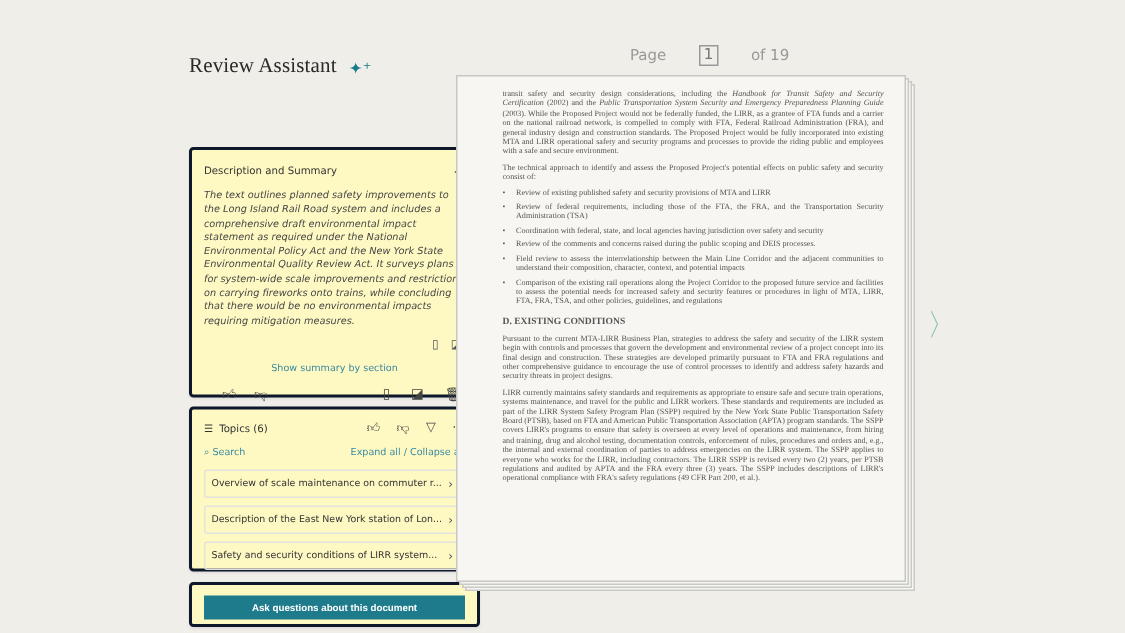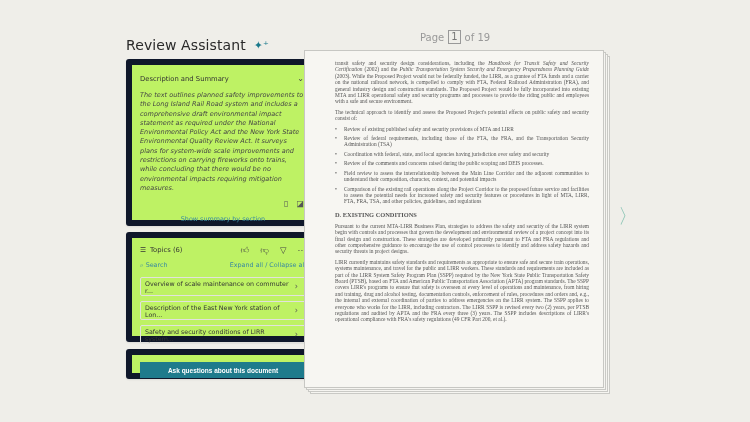--- a/index.html
+++ b/index.html
@@ -1,22 +1,22 @@
 <!DOCTYPE html>
 <html><head>
 <meta charset="utf-8">
 <style>
   * { box-sizing: border-box; margin: 0; padding: 0; }
   html, body { width: 750px; height: 422px; overflow: hidden; }
   body { background: #efeee9; font-family: "DejaVu Sans", sans-serif; color: #333; position: relative; }
 
-  .title { position: absolute; left: 126px; top: 37px; font-size: 14px; color: #2a2a2a; letter-spacing: 0.1px; display: flex; align-items: center; gap: 8px; }
+  .title { position: absolute; left: 126px; top: 37px; font-size: 14px; color: #2a2a2a; letter-spacing: 0.1px; display: flex; align-items: center; gap: 8px; font-family: Liberation Serif, serif; }
   .sparkle { color: #1b7a8c; font-size: 11px; }
 
-  .card { position: absolute; left: 126px; background: #bef264; border: 6px solid #0f172a; border-radius: 3px; box-shadow: 0 1px 2px rgba(0,0,0,0.08); }
+  .card { position: absolute; left: 126px; background: #fef9c3; border: 2px solid #0f172a; border-radius: 3px; box-shadow: 0 1px 2px rgba(0,0,0,0.08); margin-top: 39px; }
 
   
   #summary { top: 59px; width: 194px; height: 167px; }
   .sum-head { display: flex; justify-content: space-between; align-items: center; padding: 9px 10px 0 8px; font-size: 6.8px; color: #333; }
   .chev { font-size: 8px; color: #444; }
   .sum-text { padding: 8px 8px 0 8px; font-size: 6.5px; line-height: 9.3px; font-style: italic; color: #444; }
   .icon-row { display: flex; justify-content: flex-end; gap: 8px; padding: 0 10px; font-size: 8px; color: #555; }
   .icon-row.top { margin-top: 6px; }
   .show-link { text-align: center; font-size: 6.4px; color: #3a8aa0; margin-top: 7px; }
   .actions { display: flex; justify-content: space-between; align-items: center; padding: 9px 10px 0 20px; font-size: 9px; color: #444; }
@@ -33,21 +33,21 @@
   .topic:first-of-type { margin-top: 8px; }
   .topics-list .topic + .topic { margin-top: 5px; }
   .topics-list { margin-top: 8px; }
   .topic .arr { font-size: 8px; color: #555; }
 
   
   #ask { top: 349px; width: 194px; height: 30px; padding: 7px 8px; }
   .ask-btn { width: 100%; height: 16px; background: #1e7b8c; color: #fff; font-size: 6.5px; font-weight: bold; display: flex; align-items: center; justify-content: center; border: none; }
 
   
-  .pager { position: absolute; left: 420px; top: 30px; font-size: 10px; color: #999; display: flex; align-items: center; gap: 4px; }
+  .pager { position: absolute; left: 420px; top: 30px; font-size: 10px; color: #999; display: flex; align-items: center; gap: 22px; }
   .pager .pgbox { border: 1px solid #999; padding: 0 2px; height: 14px; line-height: 12px; color: #777; }
 
   
   .sheet { position: absolute; background: #f6f5f1; border: 1px solid #c9c9c5; }
   .doc { position: absolute; left: 304px; top: 50px; width: 300px; height: 338px; background: #f7f6f2; border: 1px solid #c7c7c3; overflow: hidden; padding: 9px 14px 0 30px; }
   .doc p, .doc li { font-family: "Liberation Serif", serif; font-size: 5.4px; line-height: 6.4px; color: #555; text-align: justify; }
   .doc p { margin-bottom: 4px; }
   .doc ul { list-style: none; margin: 0 0 4px 0; }
   .doc li { position: relative; padding-left: 9px; margin-bottom: 3px; }
   .doc li::before { content: "•"; position: absolute; left: 0; }

